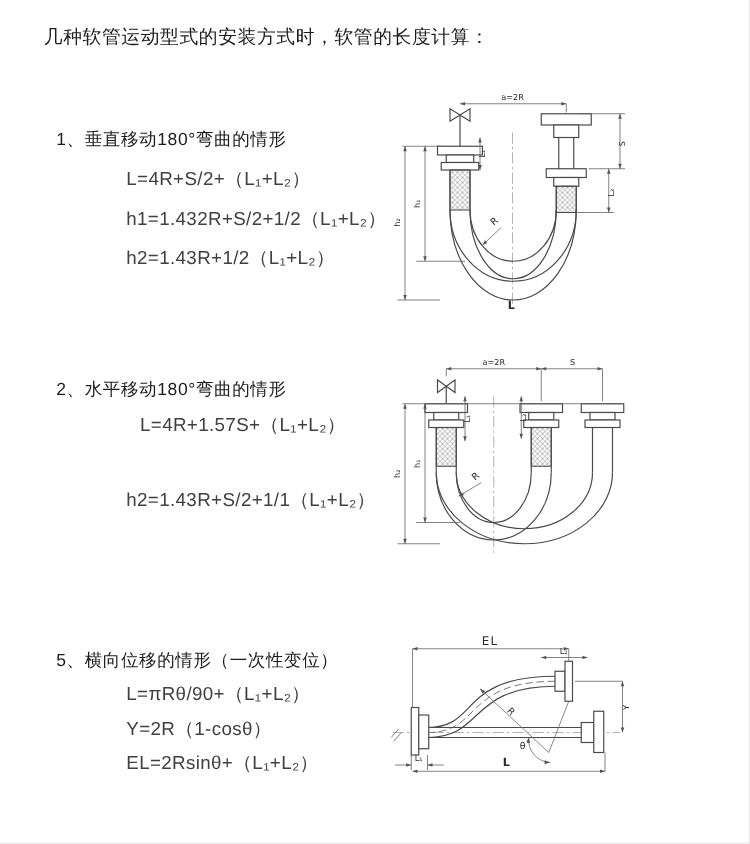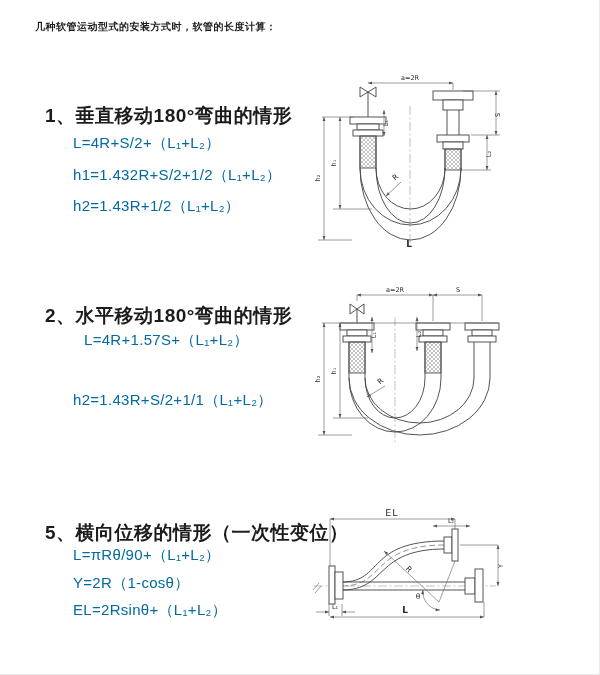--- a/index.html
+++ b/index.html
@@ -3,24 +3,24 @@
 <meta charset="utf-8">
 <style>
   html,body { margin:0; padding:0; }
   body {
     width:600px; height:675px; background:#ffffff;
     font-family:"Liberation Sans","DejaVu Sans",sans-serif;
     color:#1c1c1c; position:relative; overflow:hidden;
   }
   .page { position:absolute; inset:0; background:#fff;
           border-right:1px solid #e9e9e9; border-bottom:1px solid #e9e9e9; }
-  .title { position:absolute; left:35px; top:20px; font-size:10px;
-           font-weight:700; letter-spacing:0.5px; }
-  .sec-heading { position:absolute; font-size:19px; font-weight:700; letter-spacing:0.5px; }
-  .formula { position:absolute; font-size:15px; letter-spacing:0.3px; color:#0369a1; }
+  .title { position:absolute; left:35px; top:20px; font-size:15px;
+           font-weight:400; letter-spacing:0.5px; }
+  .sec-heading { position:absolute; font-size:14px; font-weight:400; letter-spacing:0.5px; }
+  .formula { position:absolute; font-size:15px; letter-spacing:0.3px; color:#404040;margin-left:28px; }
   .diagram { position:absolute; }
   svg .dim  { stroke:#666; stroke-width:0.65; fill:none; }
   svg .cons { stroke:#777; stroke-width:0.7; fill:none; }
   svg .art  { stroke:#4a4a4a; stroke-width:0.95; fill:none; }
   svg .fit  { fill:#ffffff; stroke:#4a4a4a; stroke-width:0.95; }
   svg .braid{ stroke:#4a4a4a; stroke-width:0.85; }
   svg .cl   { stroke:#999; stroke-width:0.6; fill:none; stroke-dasharray:9 2.5 2 2.5; }
   svg .dt   { font-family:"DejaVu Sans",sans-serif; font-size:6.5px; fill:#2a2a2a; }
   svg .mid  { text-anchor:middle; }
   svg .big  { font-size:9px; font-weight:600; }

